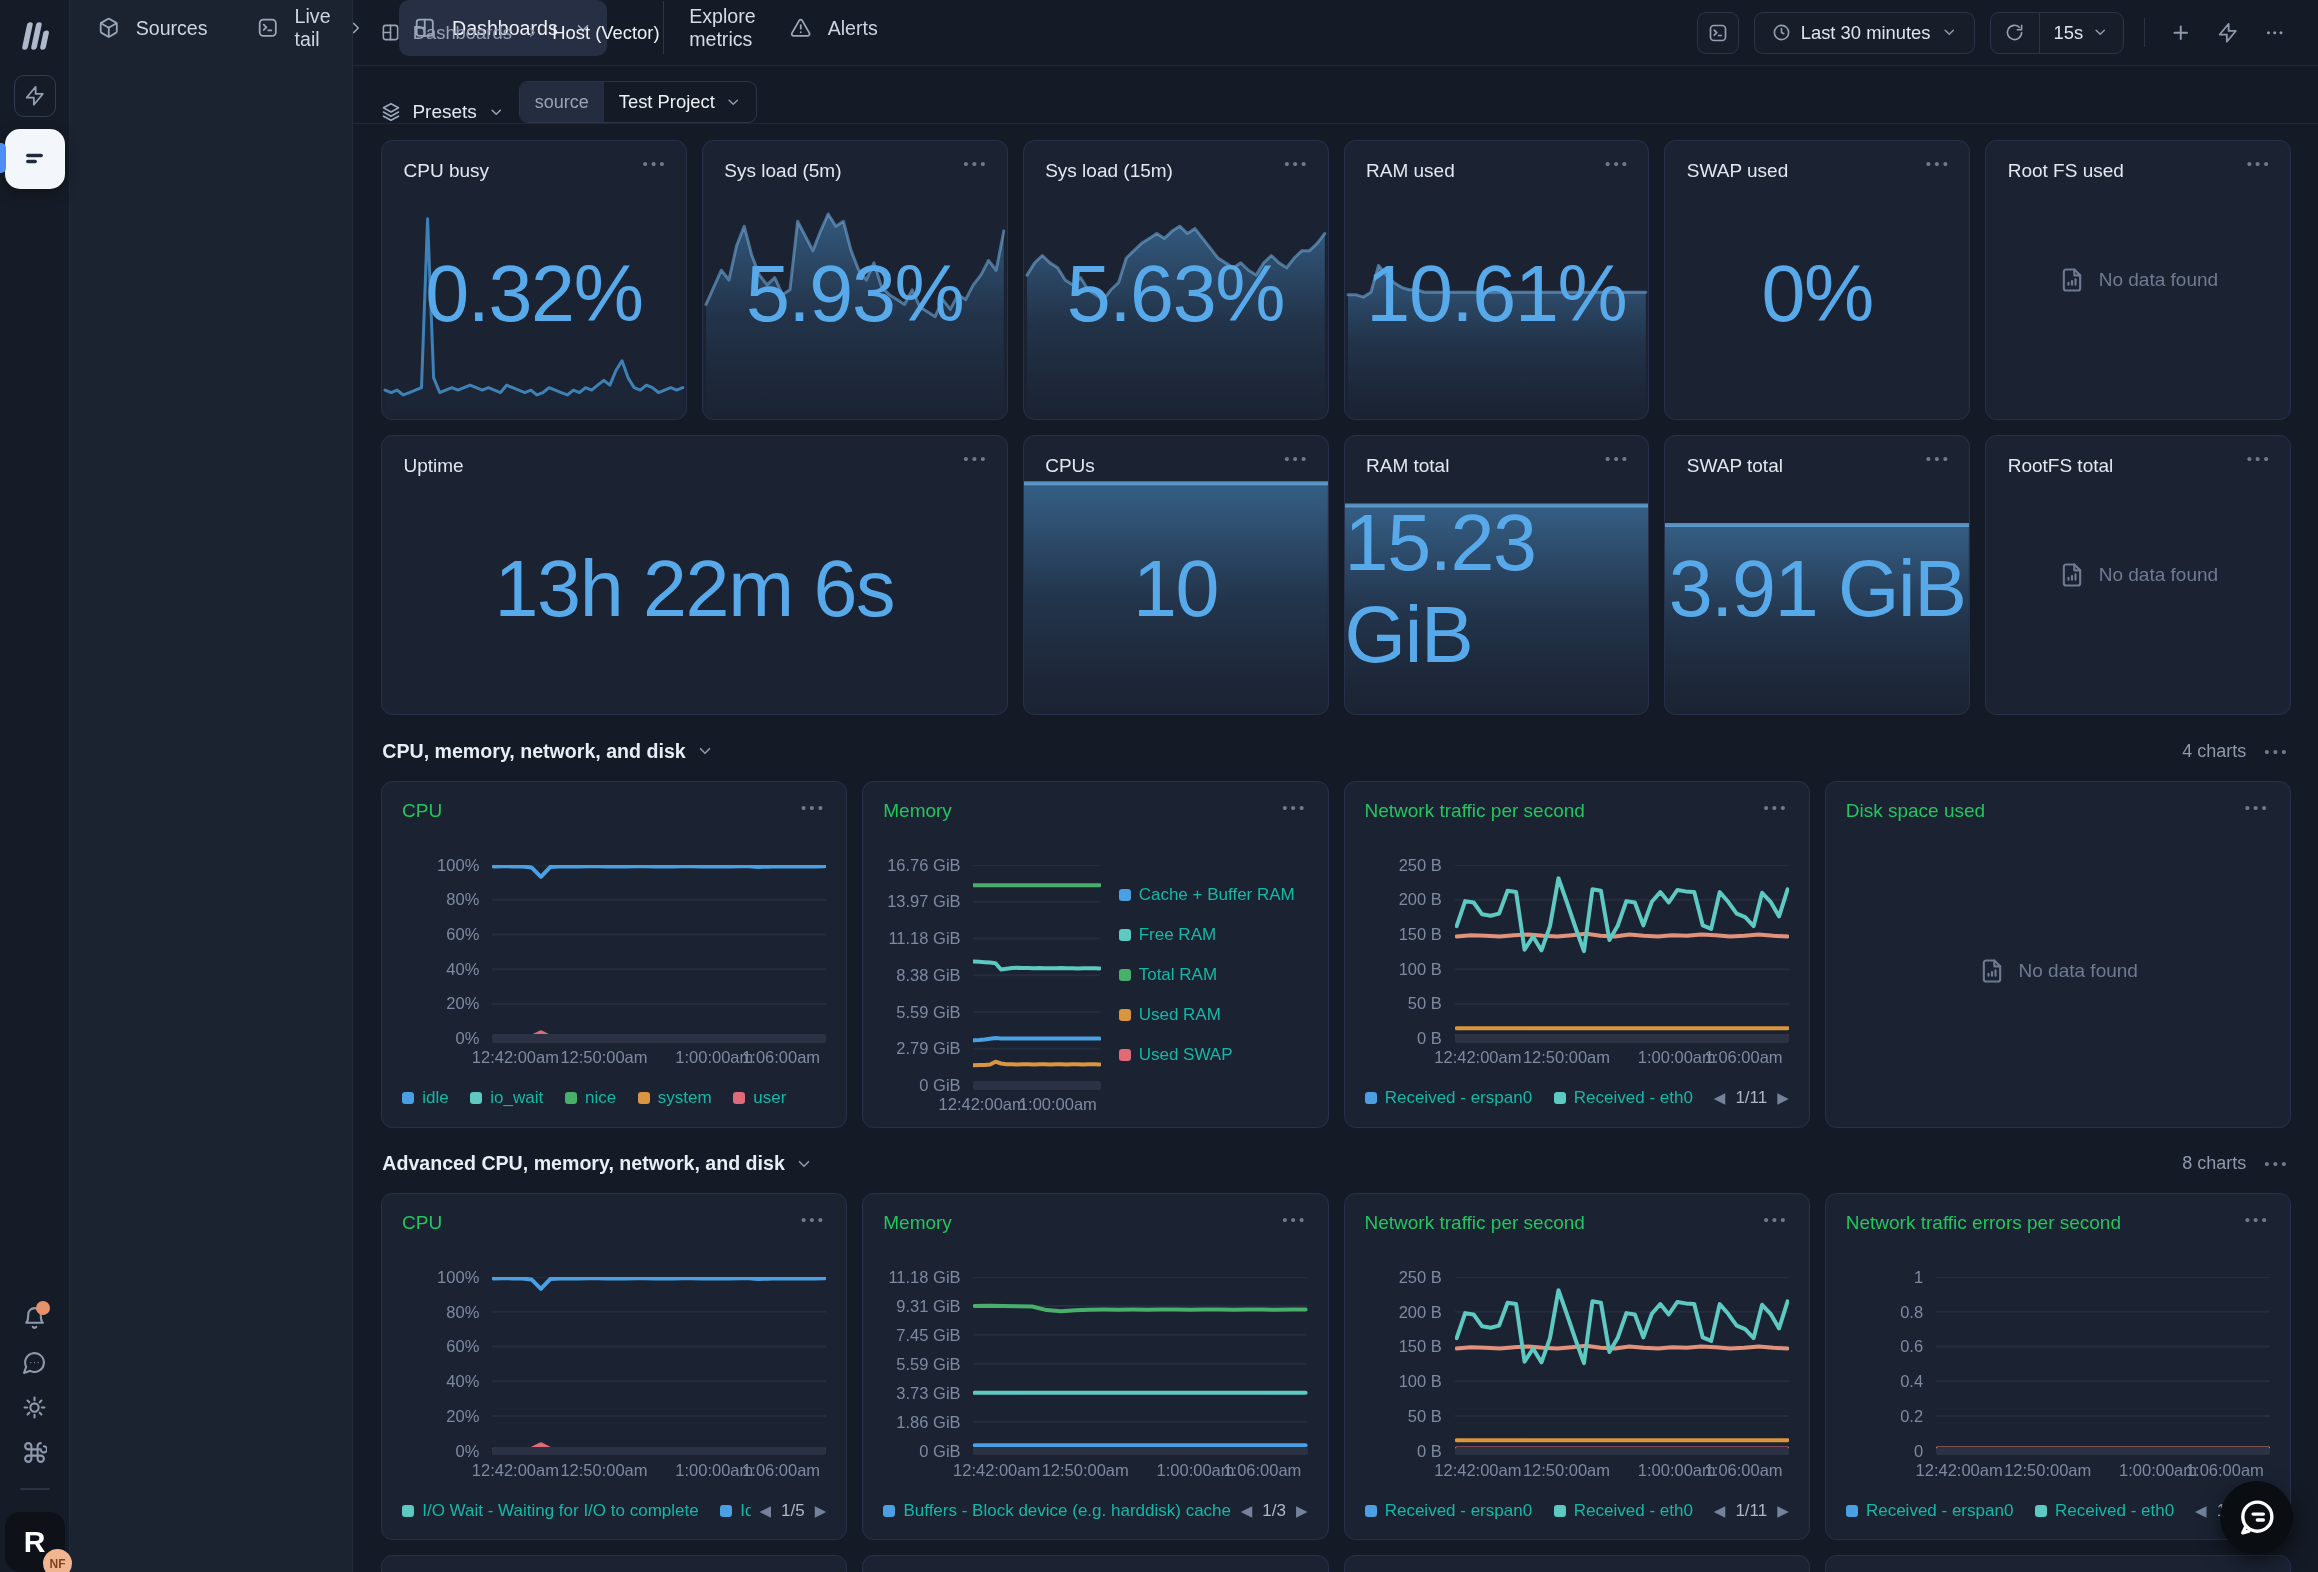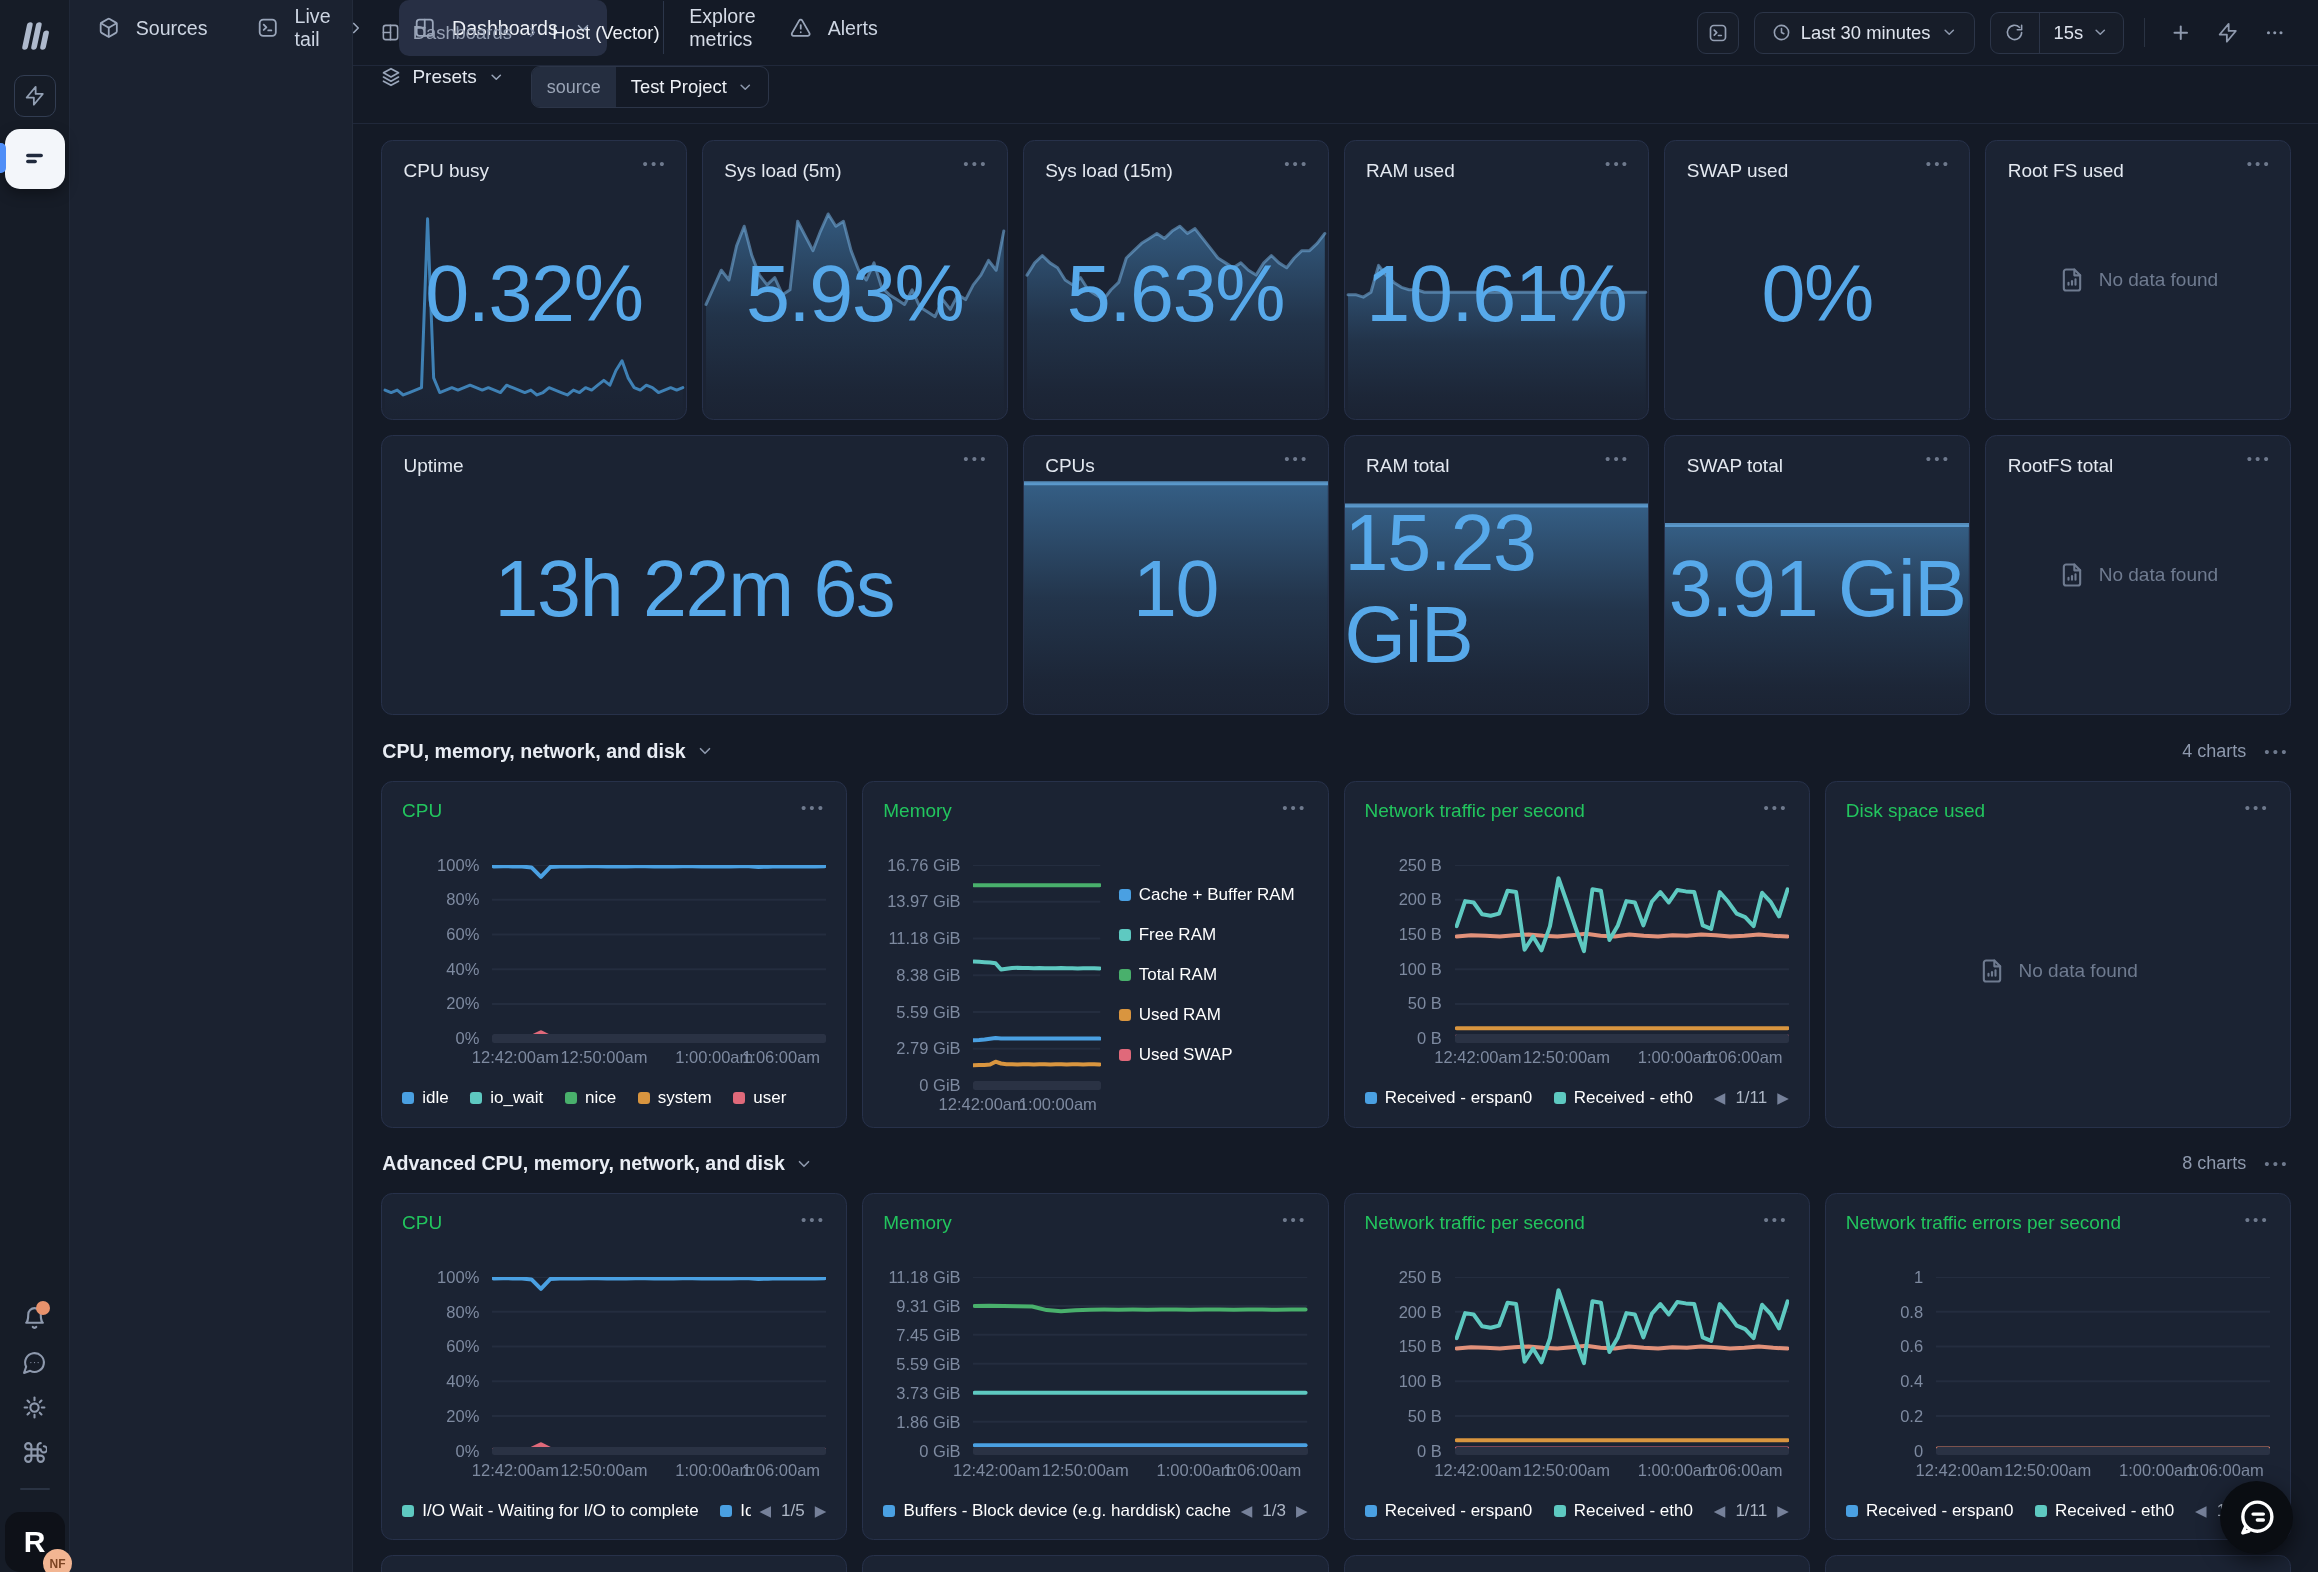--- a/index.html
+++ b/index.html
@@ -43,21 +43,21 @@
   .tb-right{margin-left:auto;display:flex;align-items:center;gap:15px}
   .iconbtn{width:42px;height:42px;border:1.3px solid #2c3548;border-radius:9px;display:flex;align-items:center;justify-content:center;color:#95a0b4;background:rgba(255,255,255,.015)}
   .btn{height:42px;border:1.3px solid #2c3548;border-radius:9px;display:flex;align-items:center;gap:10px;padding:0 16.5px;color:#dfe4ee;font-size:18.4px;background:rgba(255,255,255,.015)}
   .btn .chev,.pill .chev,.presets .chev,.split .chev{color:#8e99ad}
   .split{height:42px;border:1.3px solid #2c3548;border-radius:9px;display:flex;align-items:stretch;overflow:hidden;background:rgba(255,255,255,.015)}
   .split .seg1{width:49px;display:flex;align-items:center;justify-content:center;color:#95a0b4;border-right:1.3px solid #2c3548}
   .split .seg2{display:flex;align-items:center;gap:9px;padding:0 14px;font-size:18.4px;color:#dfe4ee}
   .vdiv{width:1.3px;height:29px;background:#2a3343;margin:0 5px}
   .ghost{color:#8e99ad;display:flex;align-items:center;justify-content:center;width:32px;height:32px}
 
-  .filterbar{height:58px;flex:0 0 auto;display:flex;align-items:flex-start;gap:26px;padding:0 28px;border-bottom:1.3px solid #20283a}
+  .filterbar{height:58px;flex:0 0 auto;display:flex;align-items:flex-end;gap:14px;padding:0 28px;border-bottom:1.3px solid #20283a}
   .presets{display:flex;align-items:center;gap:11.4px;font-size:19px;color:#e3e8f0}
   .presets svg:first-child{color:#9aa6ba}
   .pill{height:42px;border:1.3px solid #2c3548;border-radius:9px;display:flex;overflow:hidden}
   .pill .k{background:#242d3f;display:flex;align-items:center;padding:0 15px;font-size:18px;color:#9aa4b6}
   .pill .v{display:flex;align-items:center;gap:10px;padding:0 15px;font-size:18.4px;color:#eef1f6}
 
   .content{flex:1;padding:16px 28px 0;overflow:hidden}
   .grid6{display:grid;grid-template-columns:repeat(6,1fr);gap:15px;margin-bottom:15px}
   .grid4{display:grid;grid-template-columns:repeat(4,1fr);gap:15px}
   .span2{grid-column:span 2}
@@ -87,21 +87,21 @@
   .ylab{width:90px;position:relative;font-size:16.5px;color:#7e8aa0;flex:0 0 auto}
   .ylab div{position:absolute;right:12.7px;transform:translateY(-50%);white-space:nowrap}
   .parea{flex:1;position:relative;min-width:0}
   .parea svg{position:absolute;inset:0;width:100%;height:100%}
   .axisband{position:absolute;left:0;right:0;bottom:-4.4px;height:8.2px;background:#2a3244;border-radius:2.5px}
   .xrow{height:30px;position:relative;font-size:16.5px;color:#7e8aa0;margin-left:90px;flex:0 0 auto}
   .xrow.hasright{margin-right:207px}
   .xrow span{position:absolute;top:10px;transform:translateX(-50%);white-space:nowrap}
   .legend{display:flex;align-items:center;height:34px;margin-top:13px;flex:0 0 auto}
   .litems{display:flex;gap:21.5px;overflow:hidden;white-space:nowrap;flex:1;min-width:0}
-  .litem{display:flex;align-items:center;gap:8.2px;font-size:17px;color:#ffffff;flex:0 0 auto}
+  .litem{display:flex;align-items:center;gap:8.2px;font-size:17px;color:#14b8a6;flex:0 0 auto}
   .sw{width:12px;height:12px;border-radius:3.2px;flex:0 0 auto}
   .pager{display:flex;align-items:center;gap:10px;color:#aeb7c6;font-size:17px;margin-left:9px;flex:0 0 auto}
   .pgarrow{font-size:15px;color:#76819a;background:none;border:none;font-family:inherit}
   .legend-right{width:207px;flex:0 0 auto;display:flex;flex-direction:column;justify-content:center;gap:20px;padding-left:18px}
 
   .stubrow .card{height:44px}
 
   .fab{position:fixed;right:25px;bottom:18px;width:73px;height:73px;border-radius:50%;background:#0a0d12;display:flex;align-items:center;justify-content:center;z-index:50;box-shadow:0 7.6px 21.5px rgba(0,0,0,.55);border:none}
 </style>
 </head>

